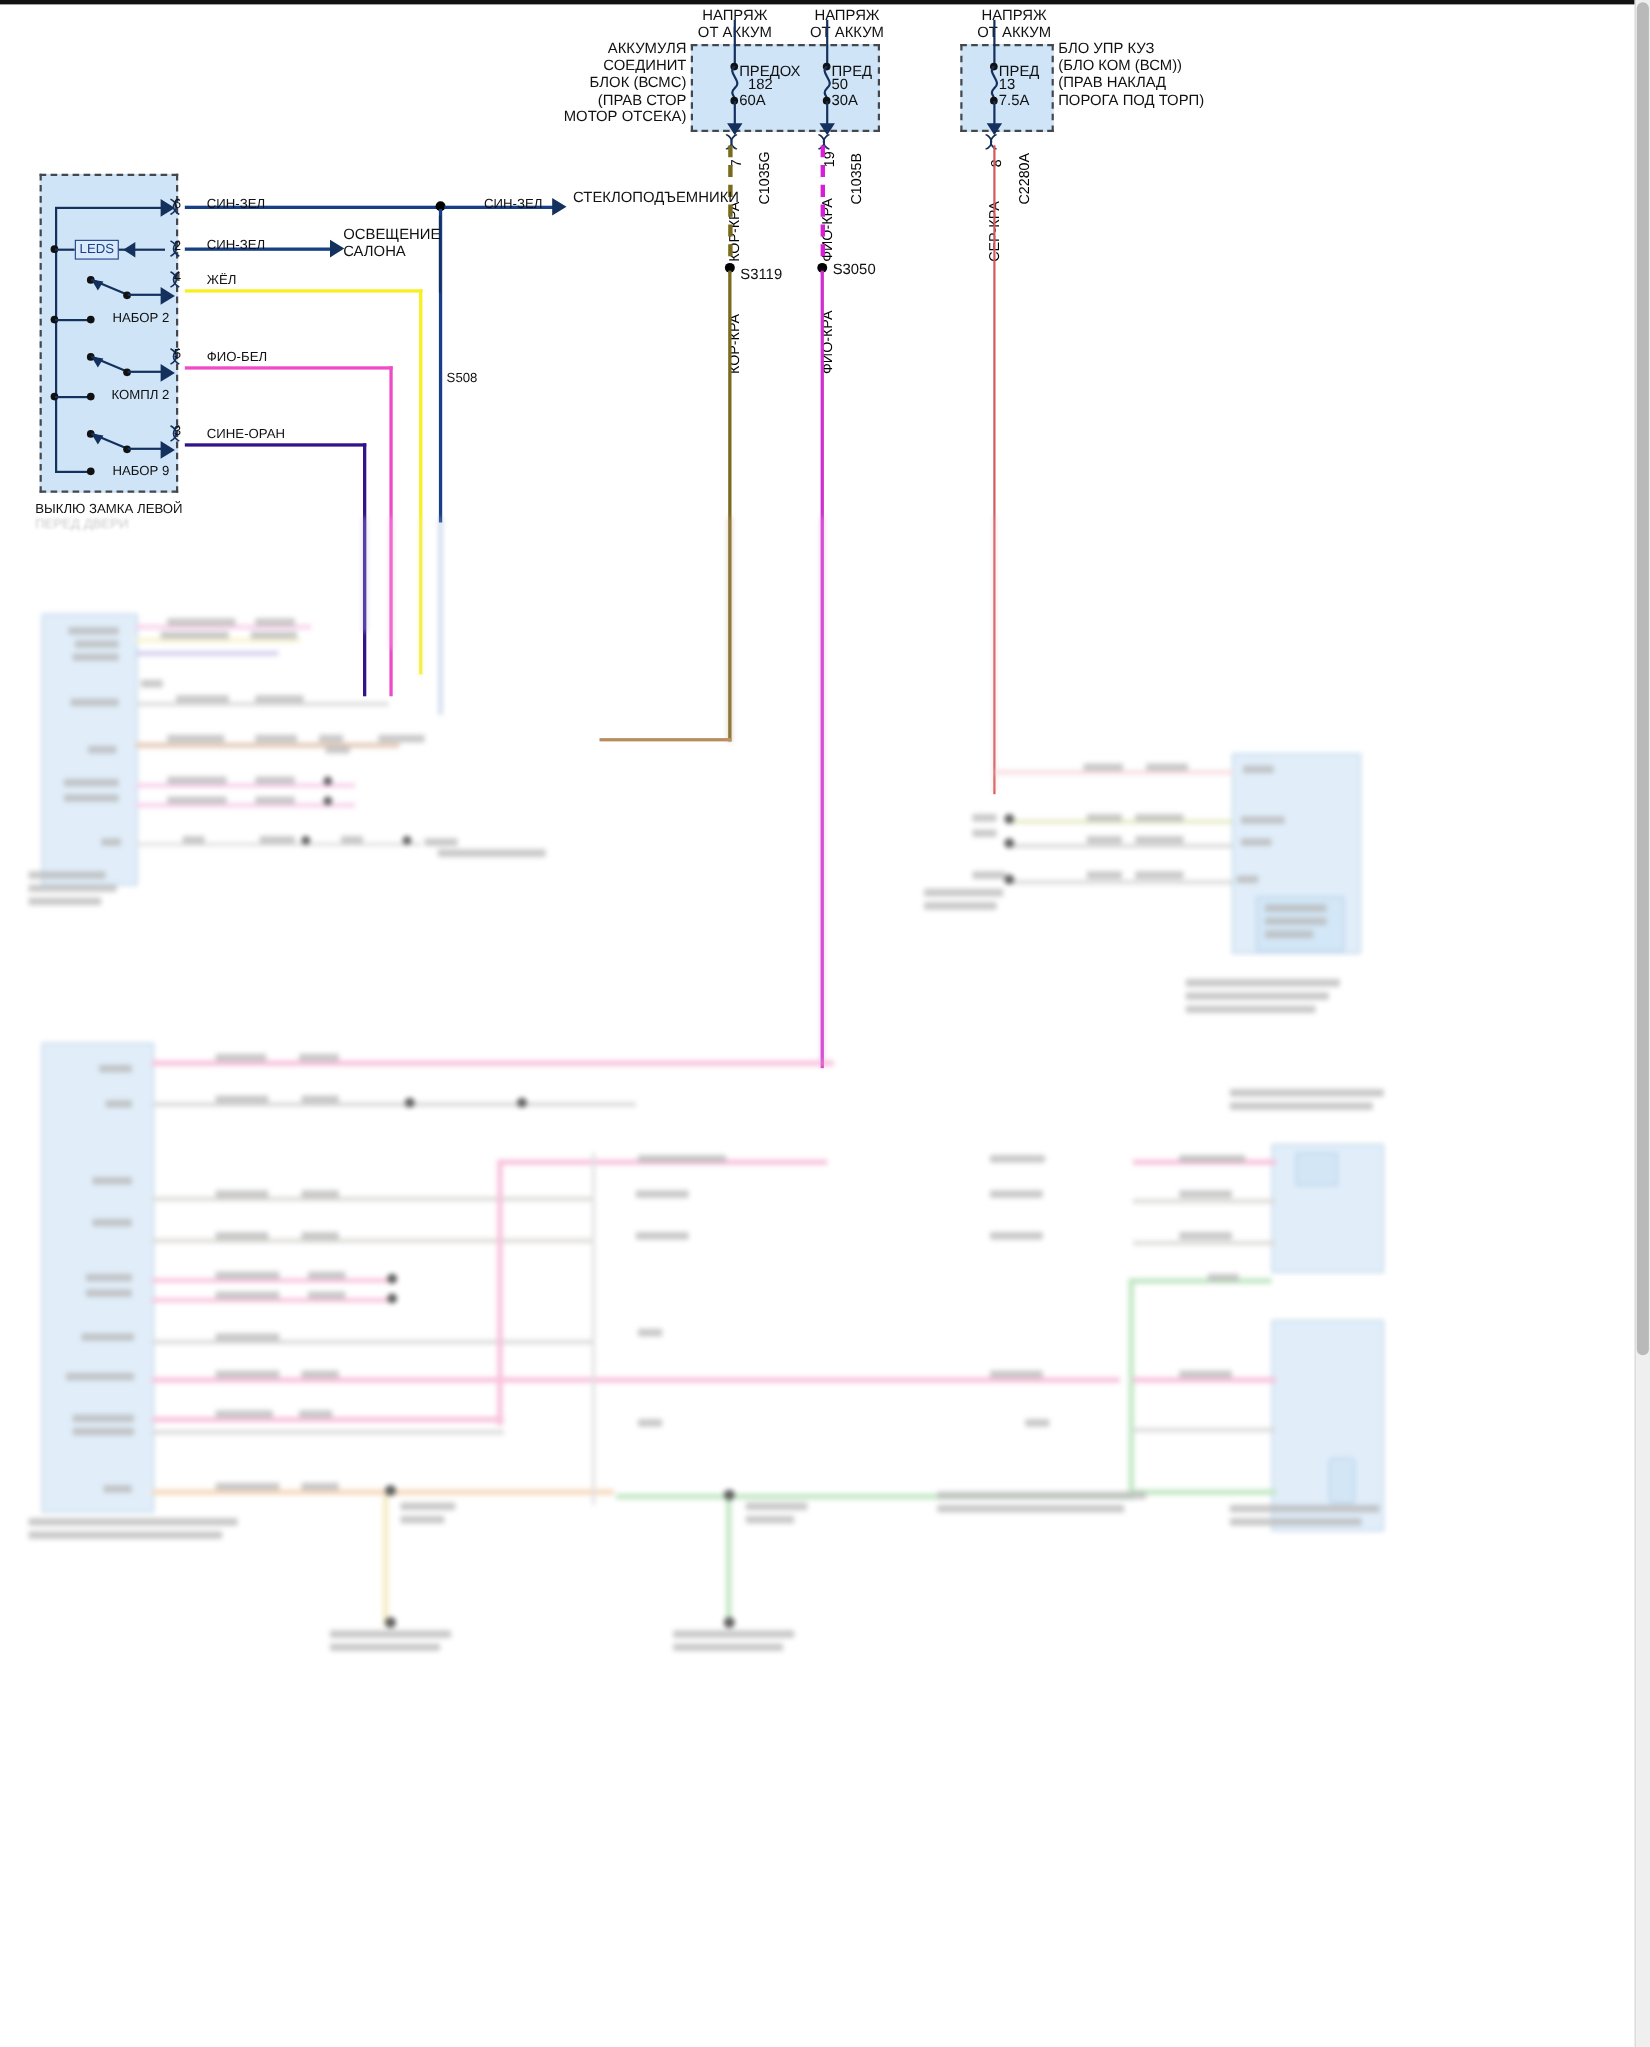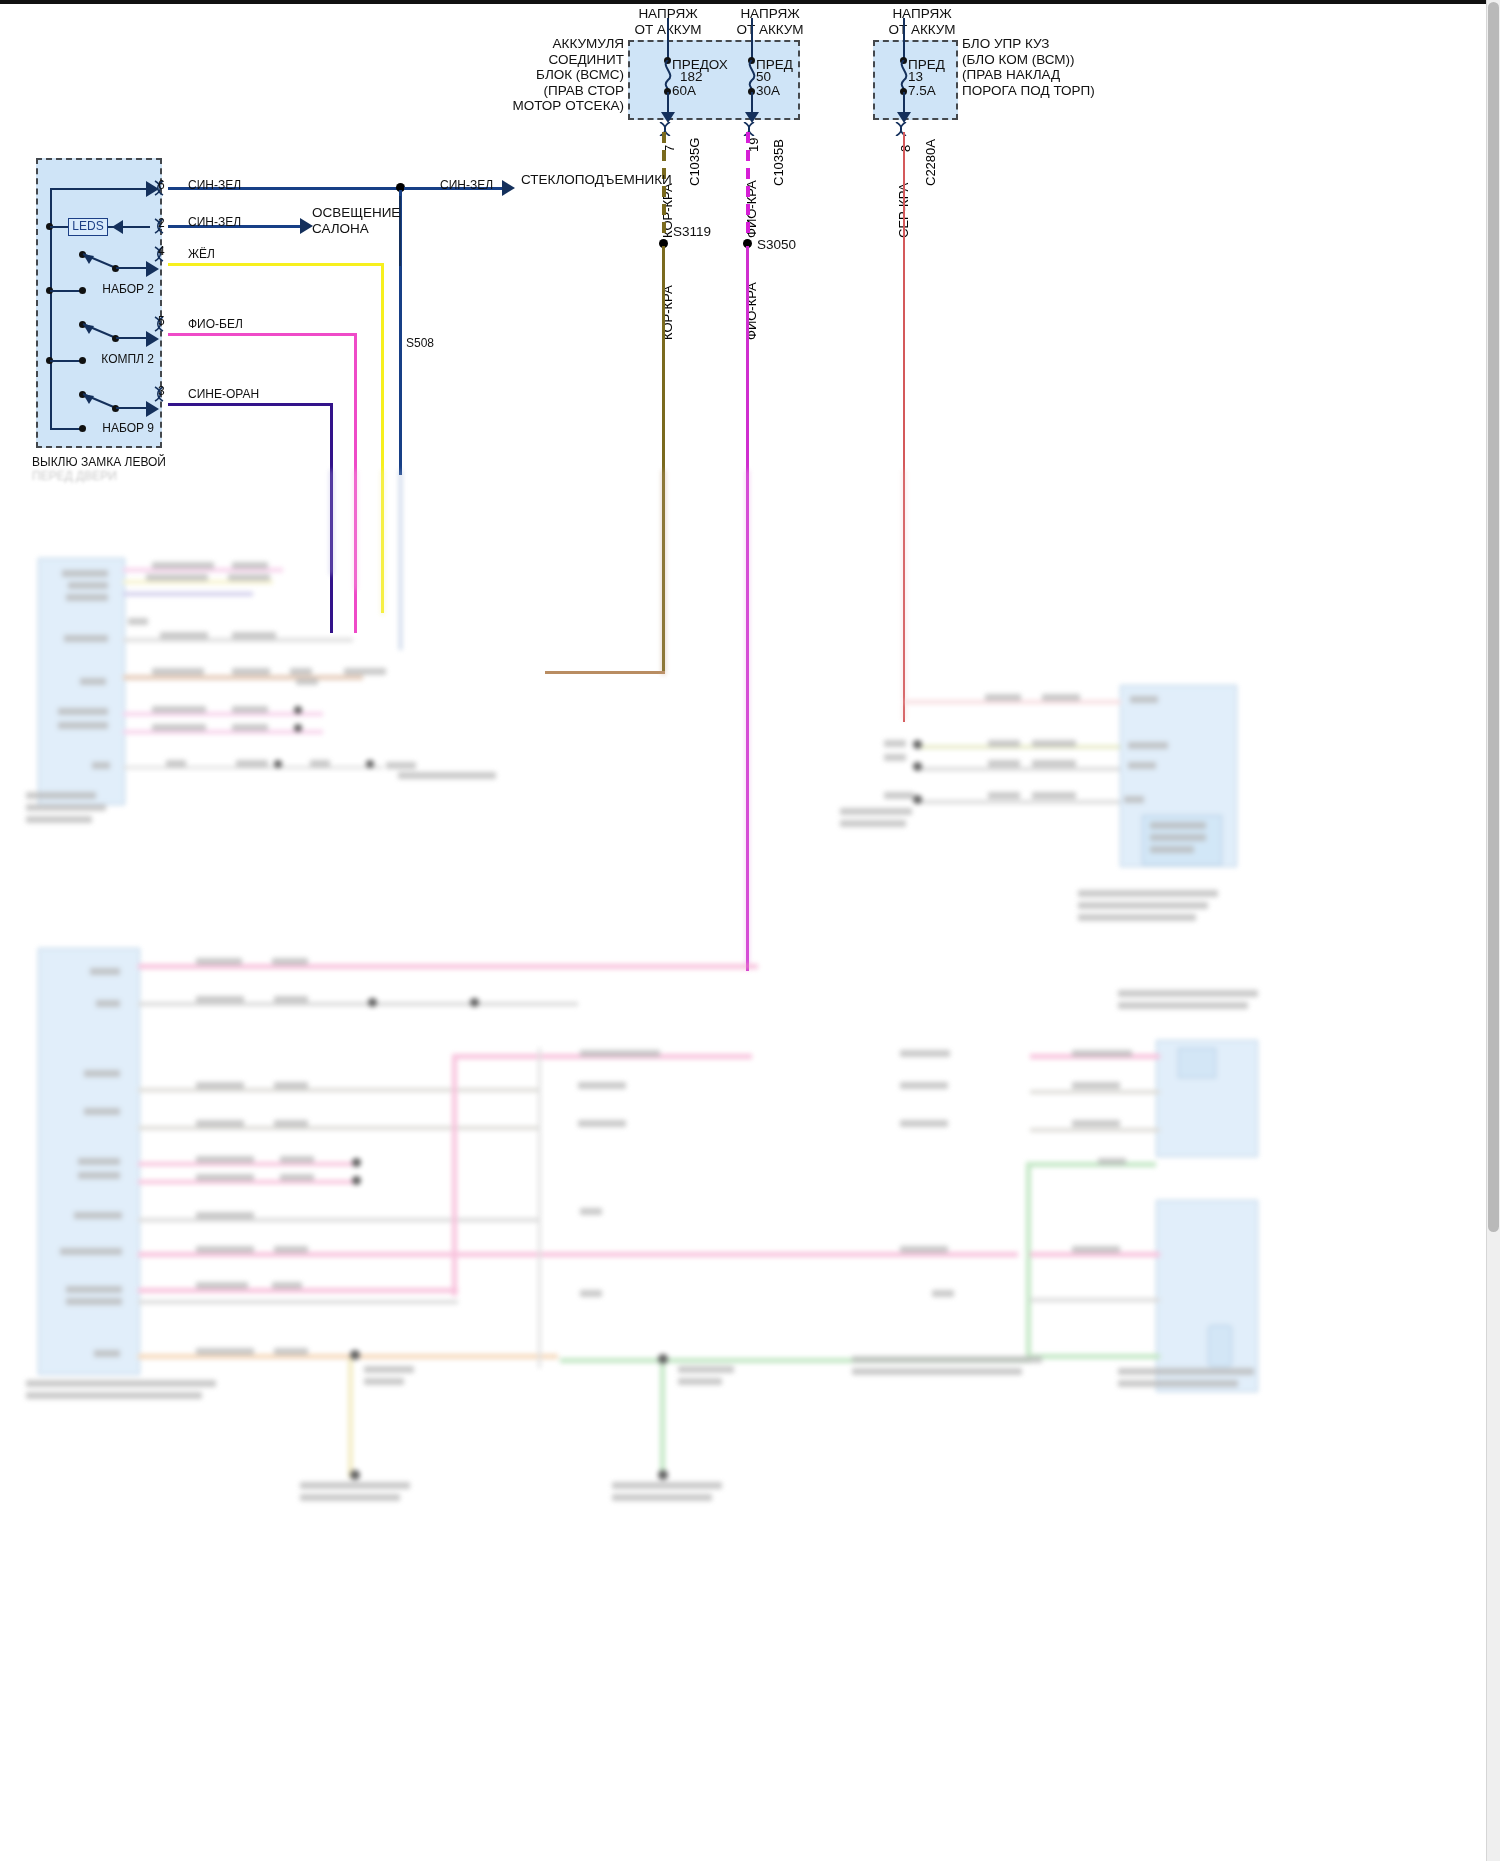--- a/index.html
+++ b/index.html
@@ -129,21 +129,21 @@
   <div class="vert" style="left:744px;top:238px;">ФИО-КРА</div>
   <div class="vert" style="left:896px;top:238px;">СЕР-КРА</div>
 
   <div class="vert" style="left:660px;top:340px;">КОР-КРА</div>
   <div class="vert" style="left:744px;top:340px;">ФИО-КРА</div>
 
   <svg class="abs" style="left:659px;top:132px;" width="10" height="112">
     <line x1="5" y1="0" x2="5" y2="112" stroke="#7a6a1e" stroke-width="4" stroke-dasharray="11 7"></line>
   </svg>
   <div class="dot" style="left:659px;top:239px;"></div>
-  <div class="t" style="left:673px;top:224px;">S3119</div>
+  <div class="t" style="left:673px;top:242px;">S3119</div>
   <div class="w wv" style="left:662px;top:246px;height:428px;background:#7a6a1e;"></div>
   <div class="w wh" style="left:545px;top:671px;width:120px;height:3px;background:#b98d62;"></div>
 
   <svg class="abs" style="left:743px;top:132px;" width="10" height="112">
     <line x1="5" y1="0" x2="5" y2="112" stroke="#d61fd6" stroke-width="4" stroke-dasharray="11 7"></line>
   </svg>
   <div class="dot" style="left:743px;top:239px;"></div>
   <div class="t" style="left:757px;top:237px;">S3050</div>
   <div class="w wv" style="left:746px;top:246px;height:725px;background:#cf2fcf;"></div>
 

